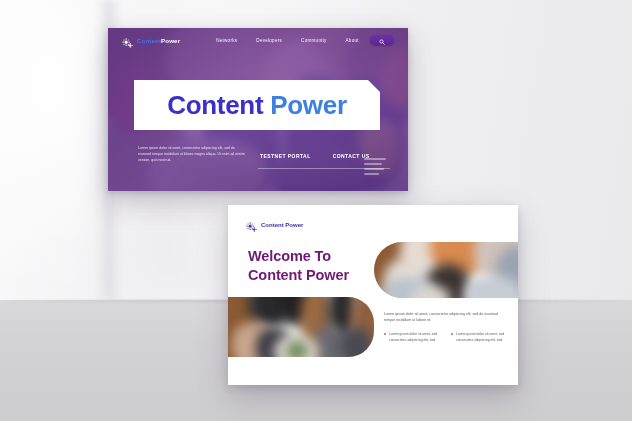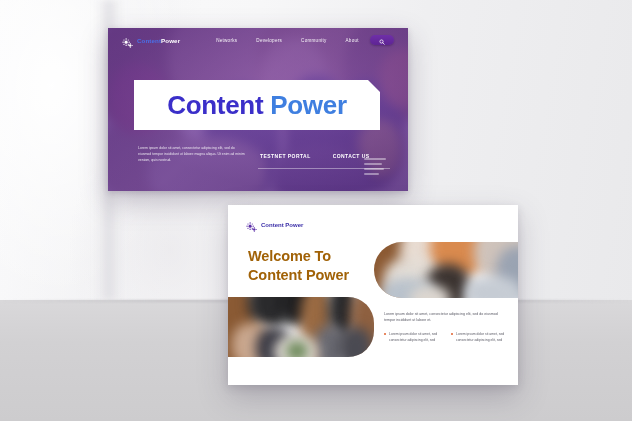--- a/index.html
+++ b/index.html
@@ -125,21 +125,21 @@
     left: 228px; top: 205px; width: 290px; height: 180px;
     box-shadow: 0 12px 28px rgba(70,60,85,0.26), 0 3px 8px rgba(70,60,85,0.16);
   }
   .w-logo { position: absolute; left: 18px; top: 14px; display: flex; align-items: center; gap: 4px; }
   .w-logo .lm { width: 11px; height: 11px; position: relative; }
   .w-logo .lt { font-size: 6px; font-weight: 700; color: #3b2fa8; white-space: nowrap; }
 
   .w-heading {
     position: absolute; left: 20px; top: 42px;
     font-size: 14.5px; line-height: 1.28; font-weight: 700;
-    color: #a16207; letter-spacing: -0.1px;
+    color: #701a75; letter-spacing: -0.1px;
   }
 
   
   .w-photo-right {
     position: absolute; left: 146px; top: 37px; width: 146px; height: 56px;
     border-radius: 28px 0 0 28px; overflow: hidden;
   }
   
   .w-photo-left {
     position: absolute; left: -2px; top: 92px; width: 148px; height: 60px;

